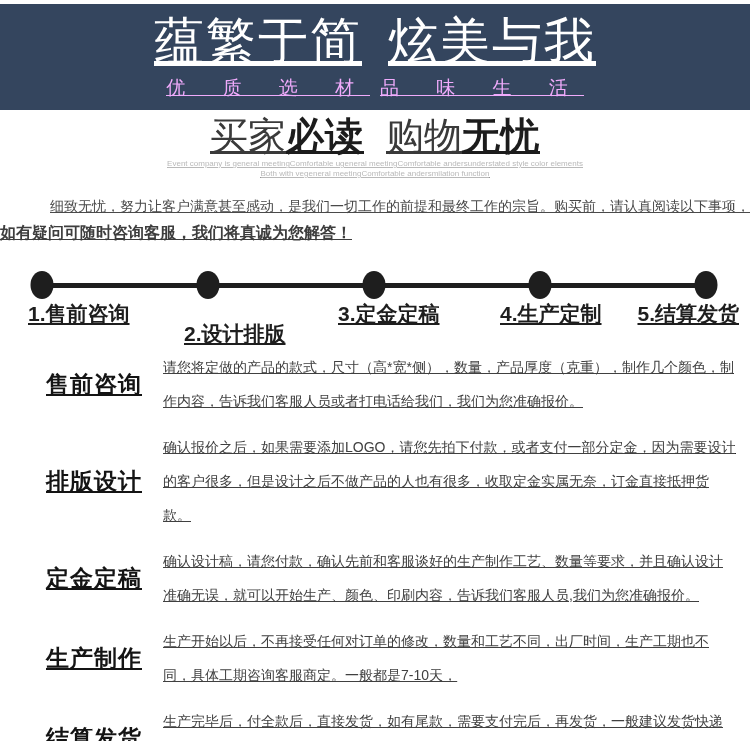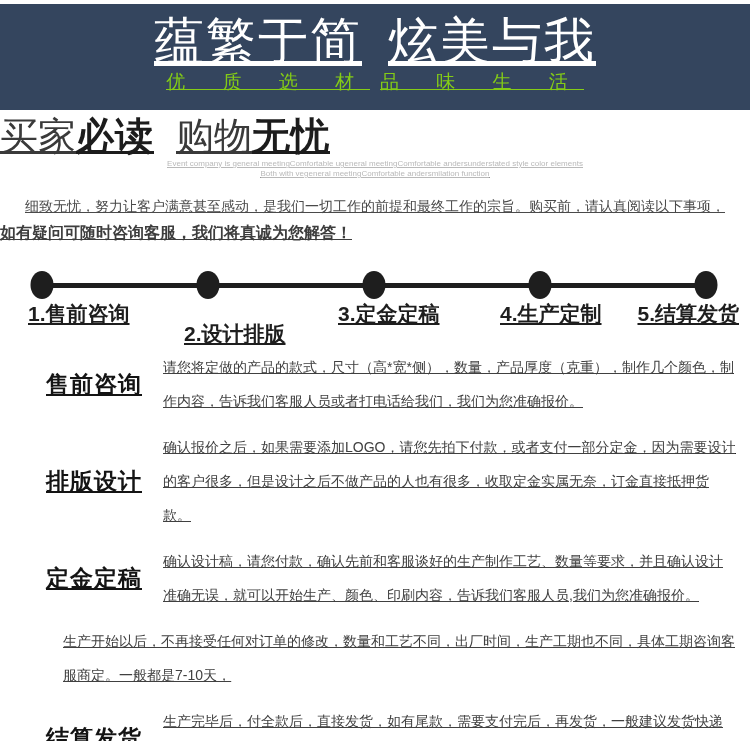--- a/index.html
+++ b/index.html
@@ -25,48 +25,50 @@
   .banner-title {
     margin-top: 9px;
     font-size: 50px;
     line-height: 56px;
     font-weight: 500;
     letter-spacing: 2px;
     white-space: nowrap;
   }
   .banner-title .gap { display: inline-block; width: 26px; }
   .banner-subtitle {
+    margin-top: 6px;
     font-size: 19px;
     letter-spacing: 16px;
-    color: #84cc16;
+    color: #f0abfc;
     white-space: nowrap;
   }
   .banner-subtitle .gap { display: inline-block; width: 10px; }
   
   .headline {
     margin-top: 5px;
+    text-align: center;
     font-size: 38px;
     line-height: 42px;
     color: #3a3a3a;
     white-space: nowrap;
   }
   .headline .heavy { font-weight: 900; color: #1c1c1c; letter-spacing: 1px; }
   .headline .gap { display: inline-block; width: 22px; }
   
   .filler {
     margin-top: 2px;
     text-align: center;
     font-size: 8px;
     line-height: 10px;
     color: #b9b9b9;
   }
   
   .notice {
     margin-top: 17px;
-    text-align: center;
+    text-align: right;
     font-size: 14px;
     line-height: 20px;
     color: #4a4a4a;
     white-space: nowrap;
   }
   .notice-strong {
     margin-top: 7px;
     text-align: left;
     font-size: 16px;
     line-height: 20px;
@@ -182,20 +184,21 @@
     </div>
     <div class="section-row">
       <div class="section-title">排版设计</div>
       <div class="section-body">确认报价之后，如果需要添加LOGO，请您先拍下付款，或者支付一部分定金，因为需要设计的客户很多，但是设计之后不做产品的人也有很多，收取定金实属无奈，订金直接抵押货款。</div>
     </div>
     <div class="section-row">
       <div class="section-title">定金定稿</div>
       <div class="section-body">确认设计稿，请您付款，确认先前和客服谈好的生产制作工艺、数量等要求，并且确认设计准确无误，就可以开始生产、颜色、印刷内容，告诉我们客服人员,我们为您准确报价。</div>
     </div>
     <div class="section-row">
+      <div class="section-title">生产制作</div>
       <div class="section-body">生产开始以后，不再接受任何对订单的修改，数量和工艺不同，出厂时间，生产工期也不同，具体工期咨询客服商定。一般都是7-10天，</div>
     </div>
     <div class="section-row">
       <div class="section-title">结算发货</div>
       <div class="section-body">生产完毕后，付全款后，直接发货，如有尾款，需要支付完后，再发货，一般建议发货快递可以送上门，偏远地区可以选择物流，但是需要自己提货，详情咨询卖家。</div>
     </div>
   </div>
 
 </div>
 

